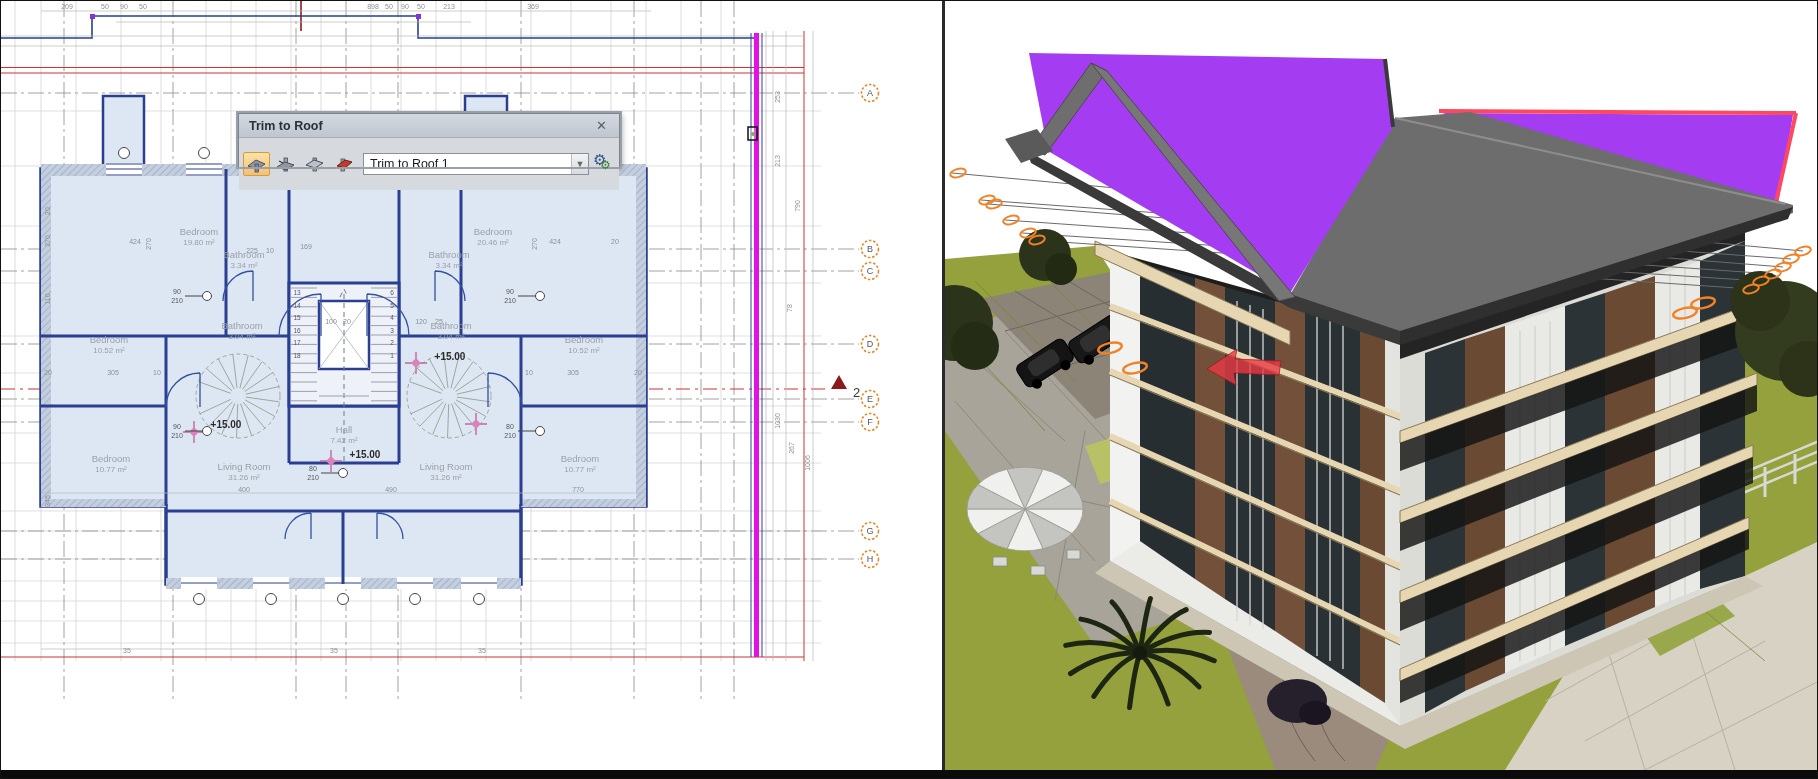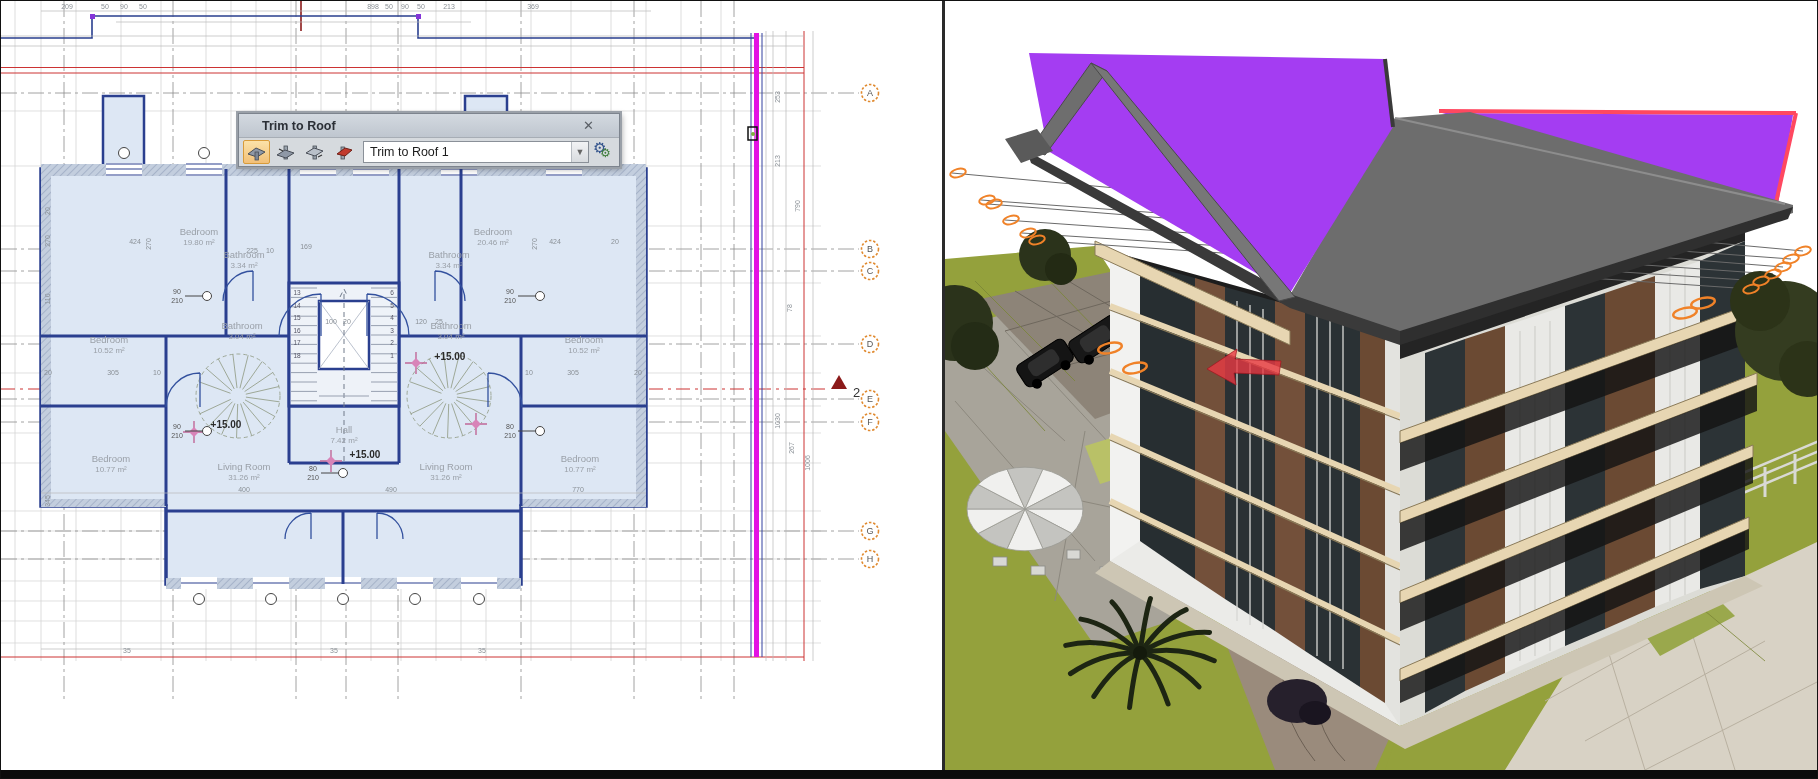--- a/index.html
+++ b/index.html
@@ -4,24 +4,24 @@
 <style>
   html,body{margin:0;padding:0;background:#4a4a4a;font-family:"Liberation Sans",sans-serif;}
   #stage{position:relative;width:1818px;height:779px;background:#fff;border:1px solid #111;box-sizing:border-box;overflow:hidden;}
   #plan-pane{position:absolute;left:0;top:0;width:941px;height:769px;background:#fff;}
   #divider{position:absolute;left:941px;top:0;width:3px;height:769px;background:#2a2a2a;}
   #view3d-pane{position:absolute;left:944px;top:0;width:874px;height:769px;background:#fff;}
   #bottom-bar{position:absolute;left:0;top:769px;width:1818px;height:10px;background:#0b0b0b;}
   svg{display:block;}
   
   #dlg{position:absolute;left:237px;top:112px;width:380px;height:52px;border:1px solid #7d848e;outline:2px solid #9aa0a8;background:#dde1e6;box-shadow:2px 2px 6px rgba(0,0,0,.35);font-size:12px;}
-  #dlg .tbar{height:23px;background:linear-gradient(#d3d9e0,#bfc6cf);border-bottom:1px solid #a7adb5;display:flex;align-items:center;padding:0 23px;}
+  #dlg .tbar{height:23px;background:linear-gradient(#d3d9e0,#bfc6cf);border-bottom:1px solid #a7adb5;display:flex;align-items:center;padding:0 10px;}
   #dlg .tbar .ttl{font-weight:bold;color:#2b2f36;font-size:12.5px;flex:1;}
   #dlg .tbar .cls{color:#5a5f66;font-size:13px;cursor:pointer;padding:0 2px;}
-  #dlg .body{height:28px;display:flex;align-items:center;gap:2px;padding:0 4px;background:#d6dade;}
+  #dlg .body{height:28px;display:flex;align-items:center;gap:2px;padding:12px 4px;background:#d6dade;}
   #dlg button.tool{width:27px;height:24px;border:1px solid transparent;background:transparent;padding:1px;display:flex;align-items:center;justify-content:center;}
   #dlg button.tool.sel{background:linear-gradient(#fbe2a9,#f5c círculo96) ;background:linear-gradient(#fbe2a9,#f2c078);border:1px solid #d89b3a;border-radius:2px;}
   #dlg .field{flex:1;height:20px;background:#fff;border:1px solid #8a9098;display:flex;align-items:center;margin-left:4px;}
   #dlg .field .fv{flex:1;padding-left:6px;color:#1c1c1c;font-size:12.5px;}
   #dlg .field .drop{width:16px;height:100%;border-left:1px solid #b7bcc2;background:linear-gradient(#f2f3f5,#d8dbdf);color:#666;font-size:9px;display:flex;align-items:center;justify-content:center;}
   #dlg .gears{width:24px;text-align:center;position:relative;height:22px;}
   #dlg .gears .g1{position:absolute;left:2px;top:-2px;color:#33538c;font-size:15px;}
   #dlg .gears .g2{position:absolute;left:9px;top:5px;color:#3f7d3b;font-size:12px;}
   .t{user-select:none;}
 </style>

